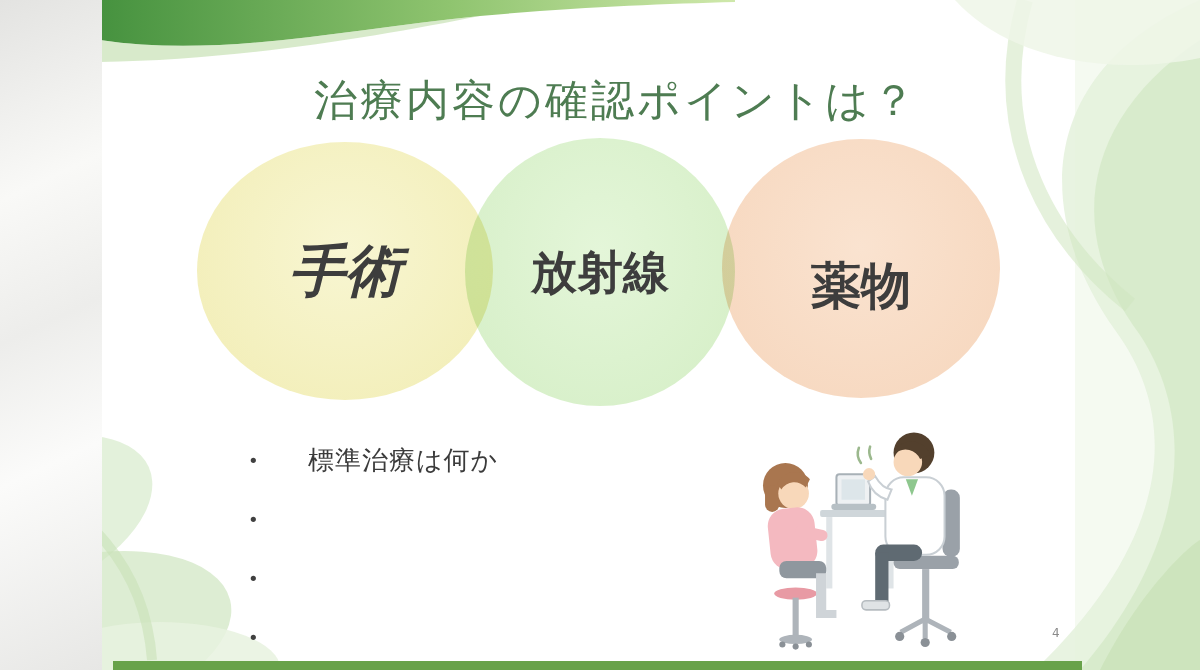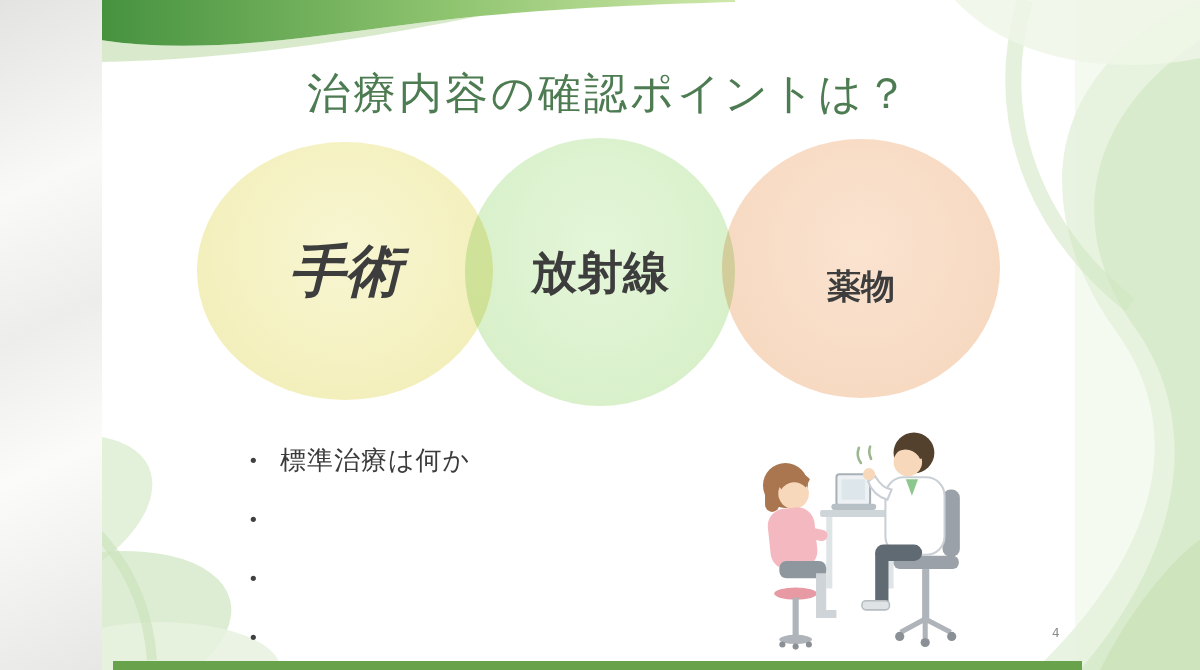--- a/index.html
+++ b/index.html
@@ -9,43 +9,43 @@
     font-family:"DejaVu Sans","Liberation Sans",sans-serif;
   }
   .bg-decor { position:absolute; inset:0; z-index:1; }
   .left-strip {
     position:absolute; left:0; top:0; width:102px; height:670px; z-index:2;
     background:linear-gradient(155deg,#e3e3e1 0%,#f9f9f7 28%,#ededeb 48%,#fbfbfa 68%,#e7e7e5 100%);
   }
   .title {
     position:absolute; left:140px; top:56px; width:920px; z-index:4;
     text-align:center; font-size:43px; font-weight:500; letter-spacing:3px;
-    color:#4e7c52; margin:9px;
+    color:#4e7c52; margin:16px;
   }
   .circle {
     position:absolute; z-index:3; border-radius:50%;
     display:flex; flex-direction:column; align-items:center; justify-content:center;
     mix-blend-mode:multiply; color:#3d3d3d; font-weight:700; text-align:center;
   }
   .circle-surgery  { left:197px; top:142px; width:296px; height:258px;
     background:radial-gradient(ellipse at 50% 42%, #f8f6d2 0%, #f3efbb 75%, #ecead0 100%);font-style:italic; }
   .circle-radiation{ left:465px; top:138px; width:270px; height:268px;
     background:radial-gradient(ellipse at 50% 42%, #e4f6d9 0%, #d8f0ca 75%, #d2ecc9 100%);text-align:right; }
   .circle-drug     { left:722px; top:139px; width:278px; height:259px;
     background:radial-gradient(ellipse at 50% 42%, #fae3d0 0%, #f7d9c1 75%, #f3d8c4 100%); }
   .circle-surgery  .line { font-size:56px; line-height:1.1; }
   .circle-radiation .line{ font-size:46px; line-height:1.18; }
-  .circle-drug     .line { font-size:34px; line-height:1.18;margin-top:35px; }
+  .circle-drug     .line { font-size:50px; line-height:1.18;margin-top:35px; }
   .bullets {
     position:absolute; left:248px; top:440px; z-index:4;
     list-style:none; margin:0; padding:0; color:#3b3b3b;
   }
   .bullets li { display:flex; align-items:center; height:40px; margin-bottom:19px; }
   .bullet-dot { font-size:18px; width:32px; color:#404040; }
-  .bullet-text { font-size:26px; letter-spacing:1px; }
+  .bullet-text { font-size:26px; letter-spacing:1px;margin-left:28px; }
   .illustration { position:absolute; left:730px; top:412px; z-index:3; }
   .bottom-bar {
     position:absolute; left:113px; top:661px; width:969px; height:9px;
     background:#68a24a; z-index:4;
   }
   .page-number {
     position:absolute; left:1052px; top:626px; z-index:4;
     font-size:12px; color:#8a8a8a;
   }
 </style>

